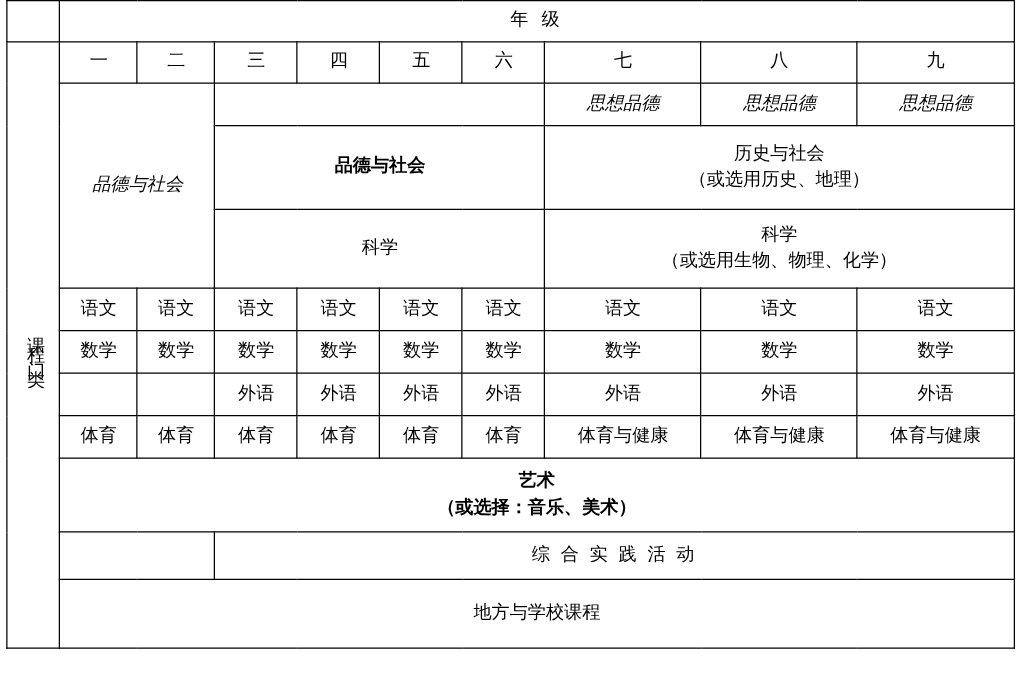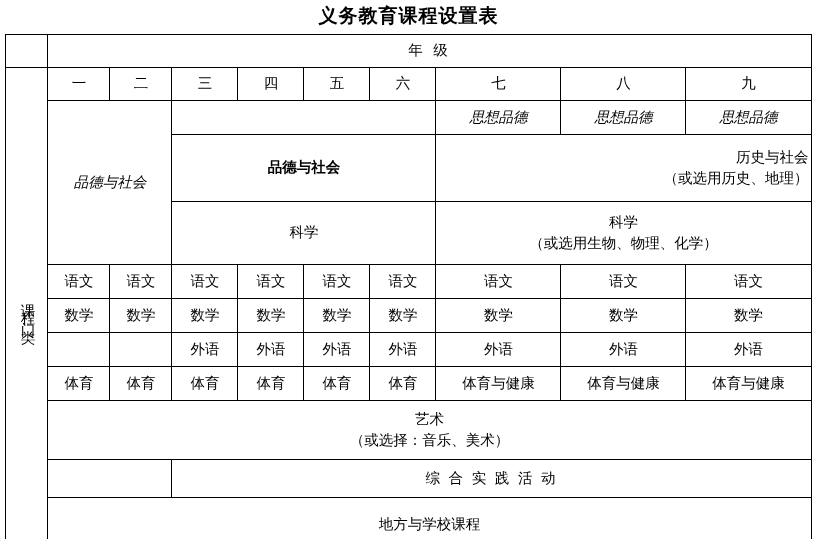--- a/index.html
+++ b/index.html
@@ -62,34 +62,33 @@
     display: block;
     writing-mode: vertical-rl;
     text-orientation: upright;
     margin: 0 auto;
     letter-spacing: 9px;
     line-height: 1.1;
   }
   td.tall-1 { height: 29px; font-style: italic; }
   td.row-science { height: 58px; }
   td.subject-row { height: 29px; }
-  td.row-art { height: 54px; }
+  td.row-art { height: 54px; font-weight: bold; }
   td.row-practice { height: 33px; }
   td.row-local { height: 50px; }
   .two-line {
     display: block;
   }
   .sp-mid { letter-spacing: 2px; }
 </style>
 </head>
 <body>
 
 <div class="page">
 
-  <div class="doc-title">义务教育课程设置表</div>
 
   <table class="course-table">
     <colgroup>
       <col style="width:42px">
       <col style="width:62px">
       <col style="width:62px">
       <col style="width:66px">
       <col style="width:66px">
       <col style="width:66px">
       <col style="width:66px">
@@ -122,21 +121,21 @@
       <tr>
         <td class="tall-1" colspan="2" rowspan="3">品德与社会</td>
         <td class="tall-1" colspan="4" rowspan="1"></td>
         <td class="tall-1">思想品德</td>
         <td class="tall-1">思想品德</td>
         <td class="tall-1">思想品德</td>
       </tr>
 
       <tr>
         <td style="height:62px;font-weight:bold;" colspan="4">品德与社会</td>
-        <td style="height:62px;text-align:right;" colspan="3">
+        <td style="height:62px;" colspan="3">
           <span class="two-line">历史与社会</span>
           <span class="two-line">（或选用历史、地理）</span>
         </td>
       </tr>
 
       <tr>
         <td class="row-science" colspan="4">科学</td>
         <td class="row-science" colspan="3">
           <span class="two-line">科学</span>
           <span class="two-line">（或选用生物、物理、化学）</span>

